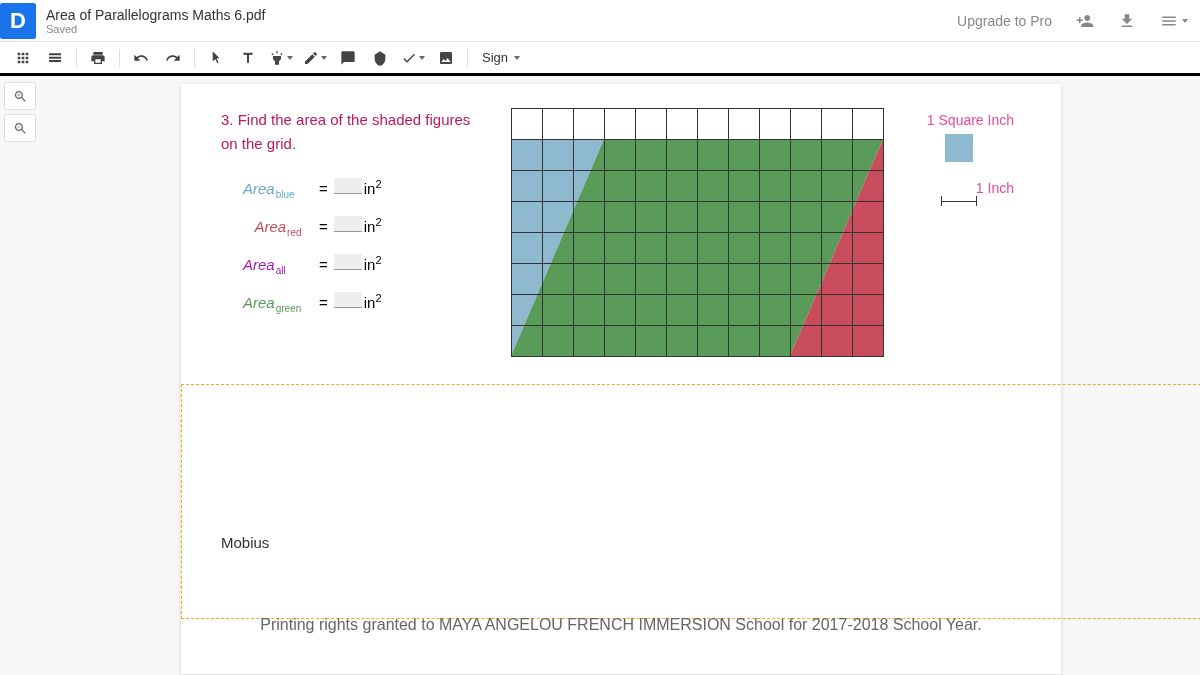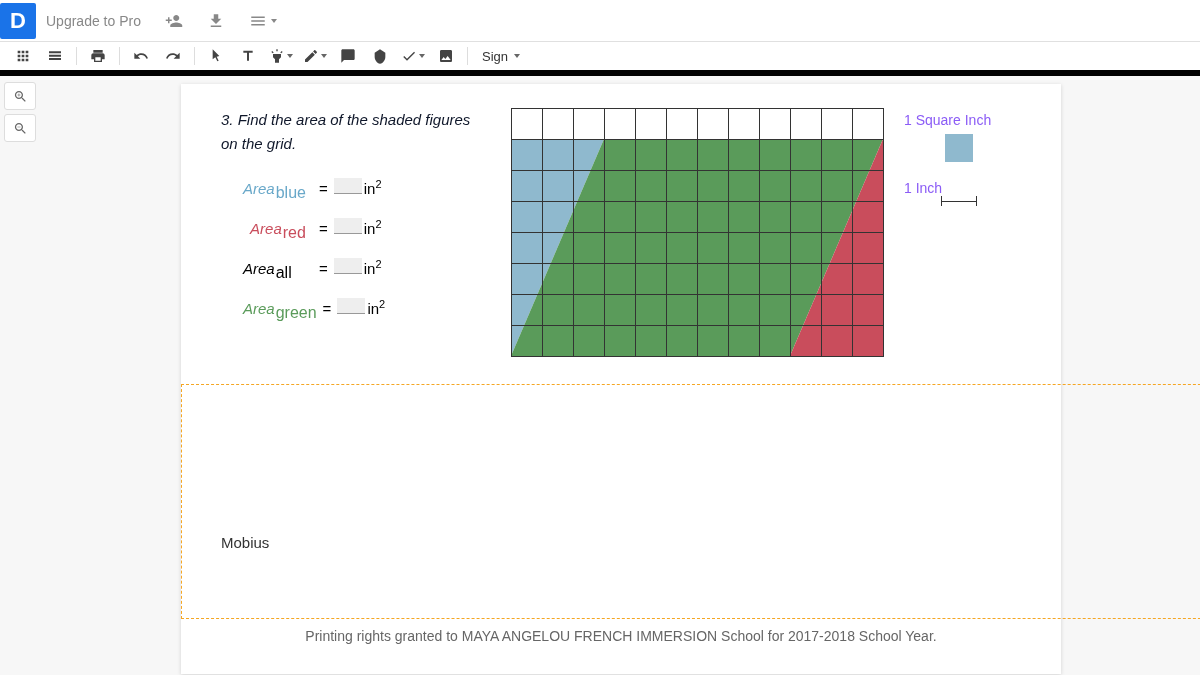--- a/index.html
+++ b/index.html
@@ -9,71 +9,75 @@
 .logo { width: 36px; height: 36px; background: #1a73e8; color: #fff; display: flex; align-items: center; justify-content: center; font-size: 22px; font-weight: bold; margin-right: 10px; border-radius: 2px; }
 .title-block { flex: 1; }
 .file-title { font-size: 14px; color: #333; }
 .save-status { font-size: 11px; color: #888; }
 .header-right { display: flex; align-items: center; gap: 24px; justify-content: center; }
 .upgrade { color: #888; font-size: 14px; cursor: pointer; }
 .header-icon { width: 18px; height: 18px; fill: #888; cursor: pointer; }
 .header-icon-wrap { display: flex; align-items: center; gap: 4px; }
 .caret-sm { width:0; height:0; border-left:3px solid transparent; border-right:3px solid transparent; border-top:4px solid #888; }
 
-.toolbar { display: flex; align-items: center; height: 34px; padding: 0 8px; border-bottom: 6px solid #000000; gap: 2px; }
+.toolbar { display: flex; align-items: center; height: 34px; padding: 0 8px; border-bottom: 3px solid #000000; gap: 2px; }
 .tool-btn { width: 30px; height: 28px; display: flex; align-items: center; justify-content: center; cursor: pointer; border-radius: 3px; color: #444; }
 .tool-btn svg { width: 16px; height: 16px; fill: #444; }
 .tool-sep { width: 1px; height: 18px; background: #ddd; margin: 0 4px; }
 .tool-dd { display: flex; align-items: center; padding: 0 4px; cursor: pointer; }
 .caret { margin-left: 2px; width:0; height:0; border-left:3px solid transparent; border-right:3px solid transparent; border-top:4px solid #666; }
 .sign-dd { display: flex; align-items: center; font-size: 13px; color: #333; padding: 0 8px; cursor: pointer; height: 28px; }
 
 .content { display: flex; height: calc(675px - 76px); background: #f7f7f7; }
 .sidebar { width: 42px; padding: 6px 4px; display: flex; flex-direction: column; gap: 4px; }
 .side-btn { width: 32px; height: 28px; border: 1px solid #ddd; background: #fff; border-radius: 3px; display: flex; align-items: center; justify-content: center; cursor: pointer; }
 .side-btn svg { width: 15px; height: 15px; fill: #666; }
 
 .page-area { flex: 1; display: flex; justify-content: center; padding-top: 8px; overflow: hidden; }
 .page { width: 880px; background: #fff; box-shadow: 0 1px 4px rgba(0,0,0,0.15); position: relative; height: 590px; }
 
 .problem { display: flex; padding: 24px 20px 0 40px; gap: 20px; }
 .problem-text { width: 270px; }
-.q-text { font-size: 15px; color: #0f172a; line-height: 1.6; font-style: italic; }
+.q-text { font-size: 15px; color: #be185d; line-height: 1.6; }
 .answers { margin: 22px 0 0 22px; }
 .ans-row { display: flex; align-items: baseline; margin-bottom: 16px; font-size: 15px; font-style: italic; }
 .ans-label { min-width: 70px; }
-.sub { font-size: 16px; vertical-align: sub; font-style: normal; margin-left: 1px; }
+.sub { font-size: 10px; vertical-align: sub; font-style: normal; margin-left: 1px; }
 .sup { font-size: 11px; vertical-align: super; font-style: normal; }
 .eq { margin: 0 6px; font-style: normal; }
 .ans-input { width: 28px; height: 16px; background: #eee; border-bottom: 1px solid #999; display: inline-block; margin-right: 2px; }
 .unit { font-style: normal; }
 .c-blue { color: #69a8c9; }
 .c-red { color: #c94d5c; text-align: center; }
 .c-green { color: #5a9b5a; }
-.c-black { color: #000000; }
+.c-black { color: #a21caf; }
 
 .grid-wrap { position: relative; }
 .grid-svg { display: block; }
-.legend { width: 110px; padding-top: 4px; font-size: 14px; color: #8b5cf6; text-align: left; }
+.legend { width: 110px; padding-top: 4px; font-size: 14px; color: #ec4899; text-align: right; }
 .legend-sq { width: 28px; height: 28px; background: #8fb9ce; margin: 6px auto 18px; }
 .inch-lbl { font-size: 14px; margin-bottom: 0; }
 .inch-mark { width: 36px; height: 10px; margin: 0 auto; position: relative; }
 .inch-mark::before, .inch-mark::after { content:''; position:absolute; top:0; width:1px; height:10px; background:#333; }
 .inch-mark::before { left:0; } .inch-mark::after { right:0; }
 .inch-mark-line { position:absolute; top:5px; left:0; right:0; height:1px; background:#333; }
 
 .dashed-box { position: absolute; left: 0; right: -180px; top: 300px; height: 235px; border: 1px dashed #f5a623; }
 .mobius { position: absolute; left: 40px; top: 450px; font-size: 15px; color: #333; }
-.footer-text { position: absolute; bottom: 30px; left: 0; right: 0; text-align: center; font-size: 14px; color: #666; }
+.footer-text { position: absolute; bottom: 40px; left: 0; right: 0; text-align: center; font-size: 16px; color: #666; }
 </style>
 </head>
 <body>
 
 <div class="header">
   <div class="logo">D</div>
+  <div class="title-block">
+    <div class="file-title">Area of Parallelograms Maths 6.pdf</div>
+    <div class="save-status">Saved</div>
+  </div>
   <div class="header-right">
     <span class="upgrade">Upgrade to Pro</span>
     <svg class="header-icon" viewBox="0 0 24 24">
         <path d="M15 12c2.21 0 4-1.79 4-4s-1.79-4-4-4-4 1.79-4 4 1.79 4 4 4zm-9-2V7H4v3H1v2h3v3h2v-3h3v-2H6zm9 4c-2.67 0-8 1.34-8 4v2h16v-2c0-2.66-5.33-4-8-4z"></path>
       </svg>
     <svg class="header-icon" viewBox="0 0 24 24">
         <path d="M19 9h-4V3H9v6H5l7 7 7-7zM5 18v2h14v-2H5z"></path>
       </svg>
     <div class="header-icon-wrap">
       <svg class="header-icon" viewBox="0 0 24 24">

